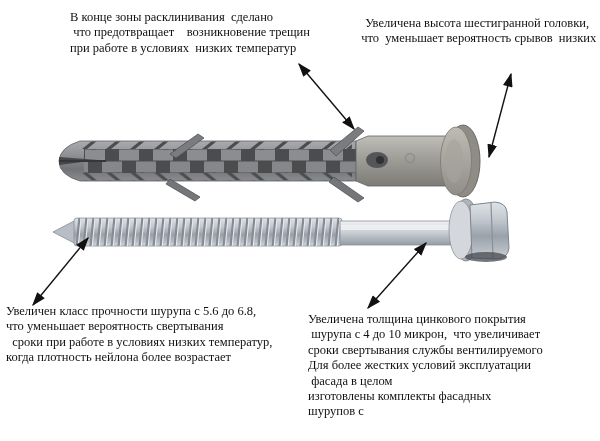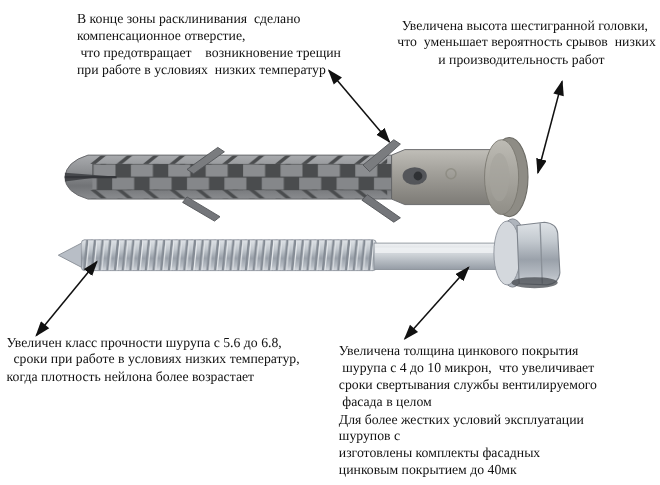--- a/index.html
+++ b/index.html
@@ -118,41 +118,39 @@
     <g stroke="#111111" stroke-width="1.4">
       <line x1="299" y1="64" x2="354" y2="129" marker-start="url(#ahS)" marker-end="url(#ahE)"></line>
       <line x1="511" y1="74" x2="489" y2="157" marker-start="url(#ahS)" marker-end="url(#ahE)"></line>
       <line x1="33" y1="305" x2="88" y2="238" marker-start="url(#ahS)" marker-end="url(#ahE)"></line>
       <line x1="368" y1="308" x2="426" y2="243" marker-start="url(#ahS)" marker-end="url(#ahE)"></line>
     </g>
   </svg>
 
   <div class="annotation tl">
     <div class="line">В конце зоны расклинивания  сделано</div>
-    <div class="line">компенсационное отверстие,</div>
     <div class="line"> что предотвращает    возникновение трещин</div>
     <div class="line">при работе в условиях  низких температур</div>
   </div>
 
   <div class="annotation tr">
     <div class="line">  Увеличена высота шестигранной головки,</div>
     <div class="line">   что  уменьшает вероятность срывов  низких</div>
-    <div class="line">и производительность работ</div>
   </div>
 
   <div class="annotation bl">
     <div class="line">Увеличен класс прочности шурупа с 5.6 до 6.8,</div>
+    <div class="line">что уменьшает вероятность свертывания</div>
     <div class="line">  сроки при работе в условиях низких температур,</div>
     <div class="line">когда плотность нейлона более возрастает</div>
   </div>
 
   <div class="annotation br">
     <div class="line">Увеличена толщина цинкового покрытия</div>
     <div class="line"> шурупа с 4 до 10 микрон,  что увеличивает</div>
     <div class="line">сроки свертывания службы вентилируемого</div>
+    <div class="line">Для более жестких условий эксплуатации</div>
     <div class="line"> фасада в целом</div>
-    <div class="line">Для более жестких условий эксплуатации</div>
+    <div class="line">изготовлены комплекты фасадных</div>
     <div class="line">шурупов с</div>
-    <div class="line">изготовлены комплекты фасадных</div>
-    <div class="line">цинковым покрытием до 40мк</div>
   </div>
 
 </div>
 
 </body></html>

